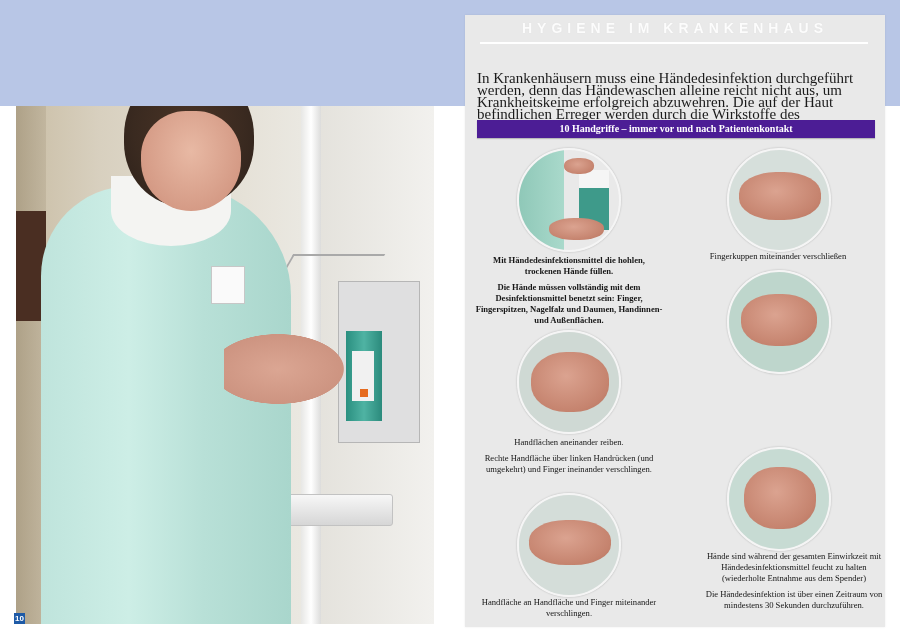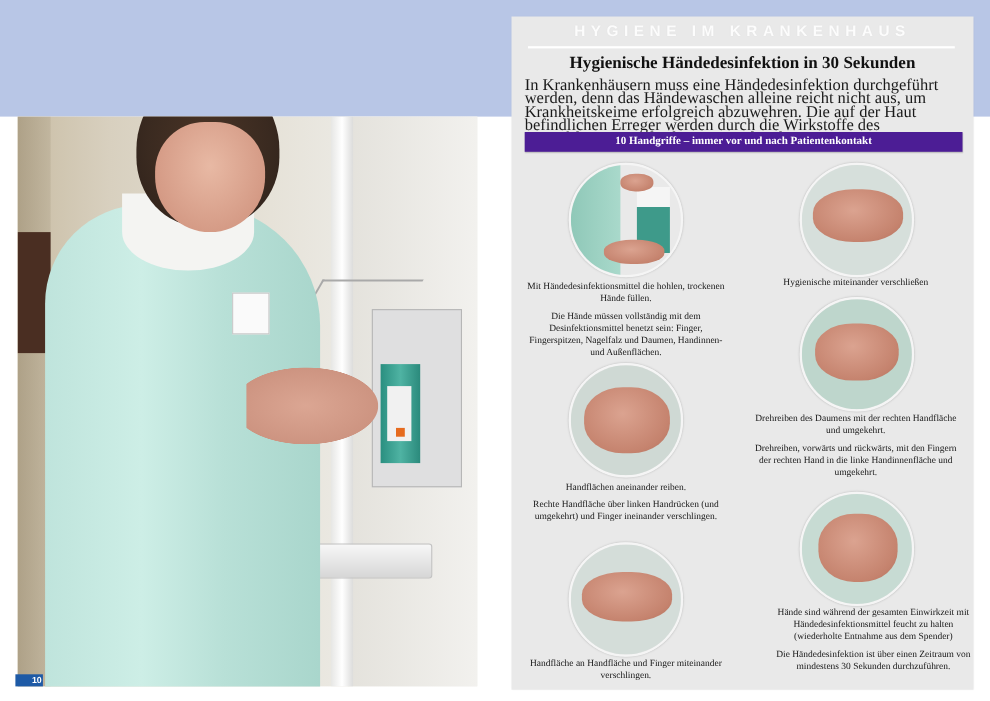--- a/index.html
+++ b/index.html
@@ -108,36 +108,35 @@
   <div class="bottle-label"></div>
   <div class="bottle-warn"></div>
   <div class="tray"></div>
   <div class="coat"></div>
   <div class="collar"></div>
   <div class="hair"></div>
   <div class="face"></div>
   <div class="badge"></div>
   <div class="hands"></div>
 </div>
-<div class="page-num" style="left:14px; top:613px;padding-left:14px;">10</div>
+<div class="page-num" style="left:14px; top:613px;">10</div>
 
 <div class="panel">
   <div class="kicker">HYGIENE IM KRANKENHAUS</div>
   <div class="kicker-rule"></div>
-  <div class="title">Hygienische Händedesinfektion in 30 Sekunden</div>
   <div class="intro">In Krankenhäusern muss eine Händedesinfektion durchgeführt werden, denn das Händewaschen alleine reicht nicht aus, um Krankheitskeime erfolgreich abzuwehren. Die auf der Haut befindlichen Erreger werden durch die Wirkstoffe des Desinfektionsmittels abgetötet und inaktiviert.</div>
   <div class="red-bar">10 Handgriffe – immer vor und nach Patientenkontakt</div>
 
   <div class="step-img" style="left:52px; top:133px;">
     <div class="sleeve" style="left:0; top:0; width:45px; height:100px;"></div>
     <div style="position:absolute; left:60px; top:20px; width:30px; height:60px; background:linear-gradient(#f5f5f5 0 30%, #3e9a8a 30% 100%);"></div>
     <div class="skin" style="left:30px; top:68px; width:55px; height:22px;"></div>
     <div class="skin" style="left:45px; top:8px; width:30px; height:16px;"></div>
   </div>
-  <div class="caption" style="left:10px; top:240px; width:188px;">
+  <div class="caption" style="left:10px; top:240px; width:188px;font-weight:bold;">
     <p>Mit Händedesinfektionsmittel die hohlen, trockenen Hände füllen.</p>
     <p>Die Hände müssen vollständig mit dem Desinfektionsmittel benetzt sein: Finger, Fingerspitzen, Nagelfalz und Daumen, Handinnen- und Außenflächen.</p>
   </div>
 
   <div class="step-img" style="left:52px; top:315px;">
     <div class="sleeve" style="left:0; top:0; width:100px; height:100px; background:#cfd9d4;"></div>
     <div class="skin" style="left:12px; top:20px; width:78px; height:60px;"></div>
   </div>
   <div class="caption" style="left:10px; top:422px; width:188px;">
     <p>Handflächen aneinander reiben.</p>
@@ -150,30 +149,26 @@
   </div>
   <div class="caption" style="left:10px; top:582px; width:188px;">
     <p>Handfläche an Handfläche und Finger miteinander verschlingen.</p>
   </div>
 
   <div class="step-img" style="left:262px; top:133px;">
     <div class="sleeve" style="left:0; top:0; width:100px; height:100px; background:#d6dfdb;"></div>
     <div class="skin" style="left:10px; top:22px; width:82px; height:48px;"></div>
   </div>
   <div class="caption" style="left:218px; top:236px; width:190px;">
-    <p>Hygienische miteinander verschließen</p>
+    <p>Fingerkuppen miteinander verschließen</p>
   </div>
 
   <div class="step-img" style="left:262px; top:255px;">
     <div class="sleeve" style="left:0; top:0; width:100px; height:100px; background:#bed6cc;"></div>
     <div class="skin" style="left:12px; top:22px; width:76px; height:52px;"></div>
-  </div>
-  <div class="caption" style="left:218px; top:360px; width:190px;">
-    <p>Drehreiben des Daumens mit der rechten Handfläche und umgekehrt.</p>
-    <p>Drehreiben, vorwärts und rückwärts, mit den Fingern der rechten Hand in die linke Handinnenfläche und umgekehrt.</p>
   </div>
 
   <div class="step-img" style="left:262px; top:432px;">
     <div class="sleeve" style="left:0; top:0; width:100px; height:100px; background:#c7dbd3;"></div>
     <div class="skin" style="left:15px; top:18px; width:72px; height:62px;"></div>
   </div>
   <div class="caption" style="left:218px; top:536px; width:190px;margin-left:16px;">
     <p>Hände sind während der gesamten Einwirkzeit mit Händedesinfektionsmittel feucht zu halten (wiederholte Entnahme aus dem Spender)</p>
     <p>Die Händedesinfektion ist über einen Zeitraum von mindestens 30 Sekunden durchzuführen.</p>
   </div>

